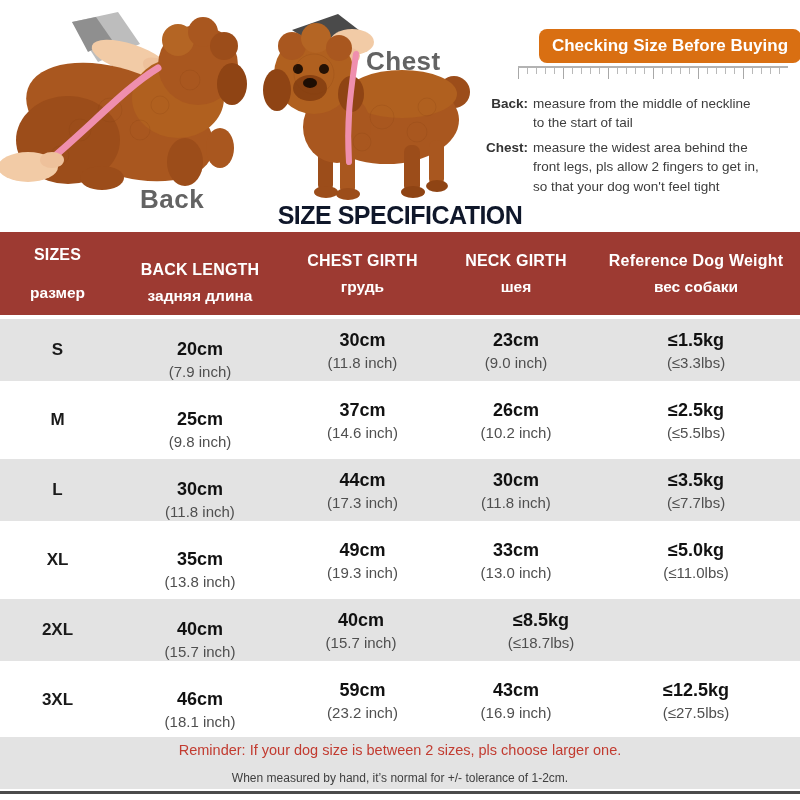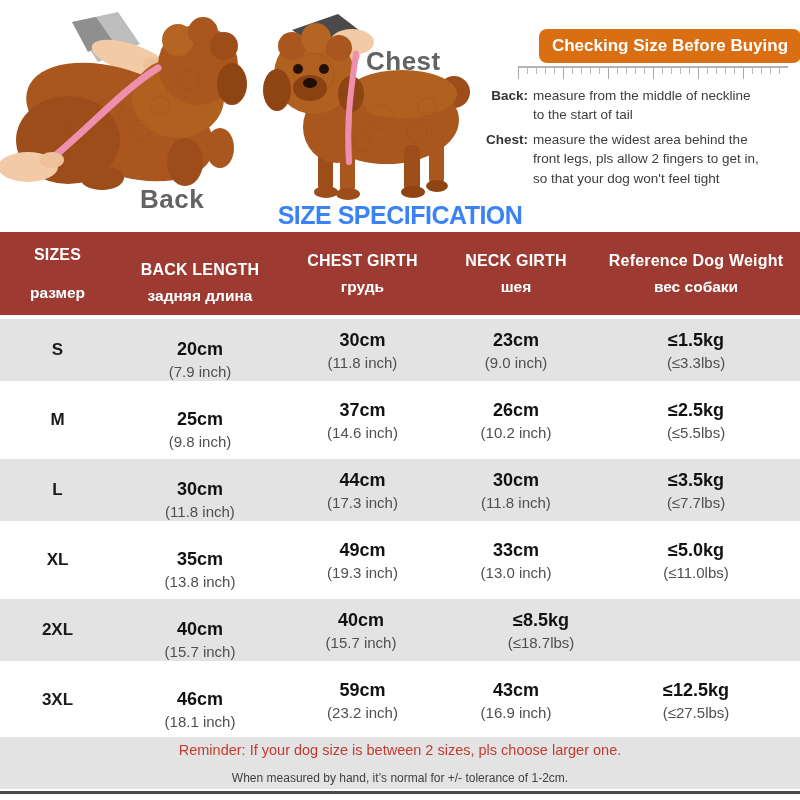--- a/index.html
+++ b/index.html
@@ -10,29 +10,29 @@
   .photo{position:absolute;}
   .photo-label{position:absolute;font-size:26px;font-weight:bold;color:#636363;letter-spacing:.5px;}
   .badge{position:absolute;left:539px;top:29px;width:262px;height:34px;background:#d96f12;
          border-radius:8px;color:#fff;font-size:17px;font-weight:bold;display:flex;
          align-items:center;justify-content:center;white-space:nowrap;}
   .ruler{position:absolute;left:518px;top:66px;width:270px;height:13px;border-top:2px solid #b3b3b3;}
   .ruler .ticks-small{position:absolute;top:0;left:0;right:0;height:6px;
      background:repeating-linear-gradient(90deg,#b9b9b9 0 1px,transparent 1px 9px);}
   .ruler .ticks-big{position:absolute;top:0;left:0;right:0;height:11px;
      background:repeating-linear-gradient(90deg,#a8a8a8 0 1px,transparent 1px 45px);}
-  .notes{position:absolute;left:478px;top:86px;width:318px;}
+  .notes{position:absolute;left:478px;top:94px;width:318px;}
   .note{display:flex;margin-bottom:6px;}
   .note-label{min-width:50px;text-align:right;font-weight:bold;color:#333;font-size:13.5px;
               line-height:1.42;margin-right:5px;flex:none;}
   .note-text{font-size:13.5px;color:#3d3d3d;line-height:1.42;white-space:pre-line;}
 
   
   .title{position:absolute;left:0;right:0;top:201px;text-align:center;font-size:25px;
-         font-weight:bold;color:#3b82f6;letter-spacing:-.5px;}
+         font-weight:bold;color:#0f172a;letter-spacing:-.5px;}
 
   
   .size-table{position:absolute;left:0;top:232px;width:800px;}
   .thead{display:flex;height:83px;background:#9d3a32;align-items:center;}
   .th{display:flex;flex-direction:column;justify-content:center;align-items:center;
       gap:8px;color:#fff;text-align:center;}
   .th-en{font-size:16px;font-weight:bold;letter-spacing:.2px;}
   .th-ru{font-size:15.5px;font-weight:bold;}
   .trow{display:flex;height:70px;box-sizing:border-box;}
   .trow.gray{background:#e3e3e3;border-top:4px solid #fff;border-bottom:4px solid #fff;}

